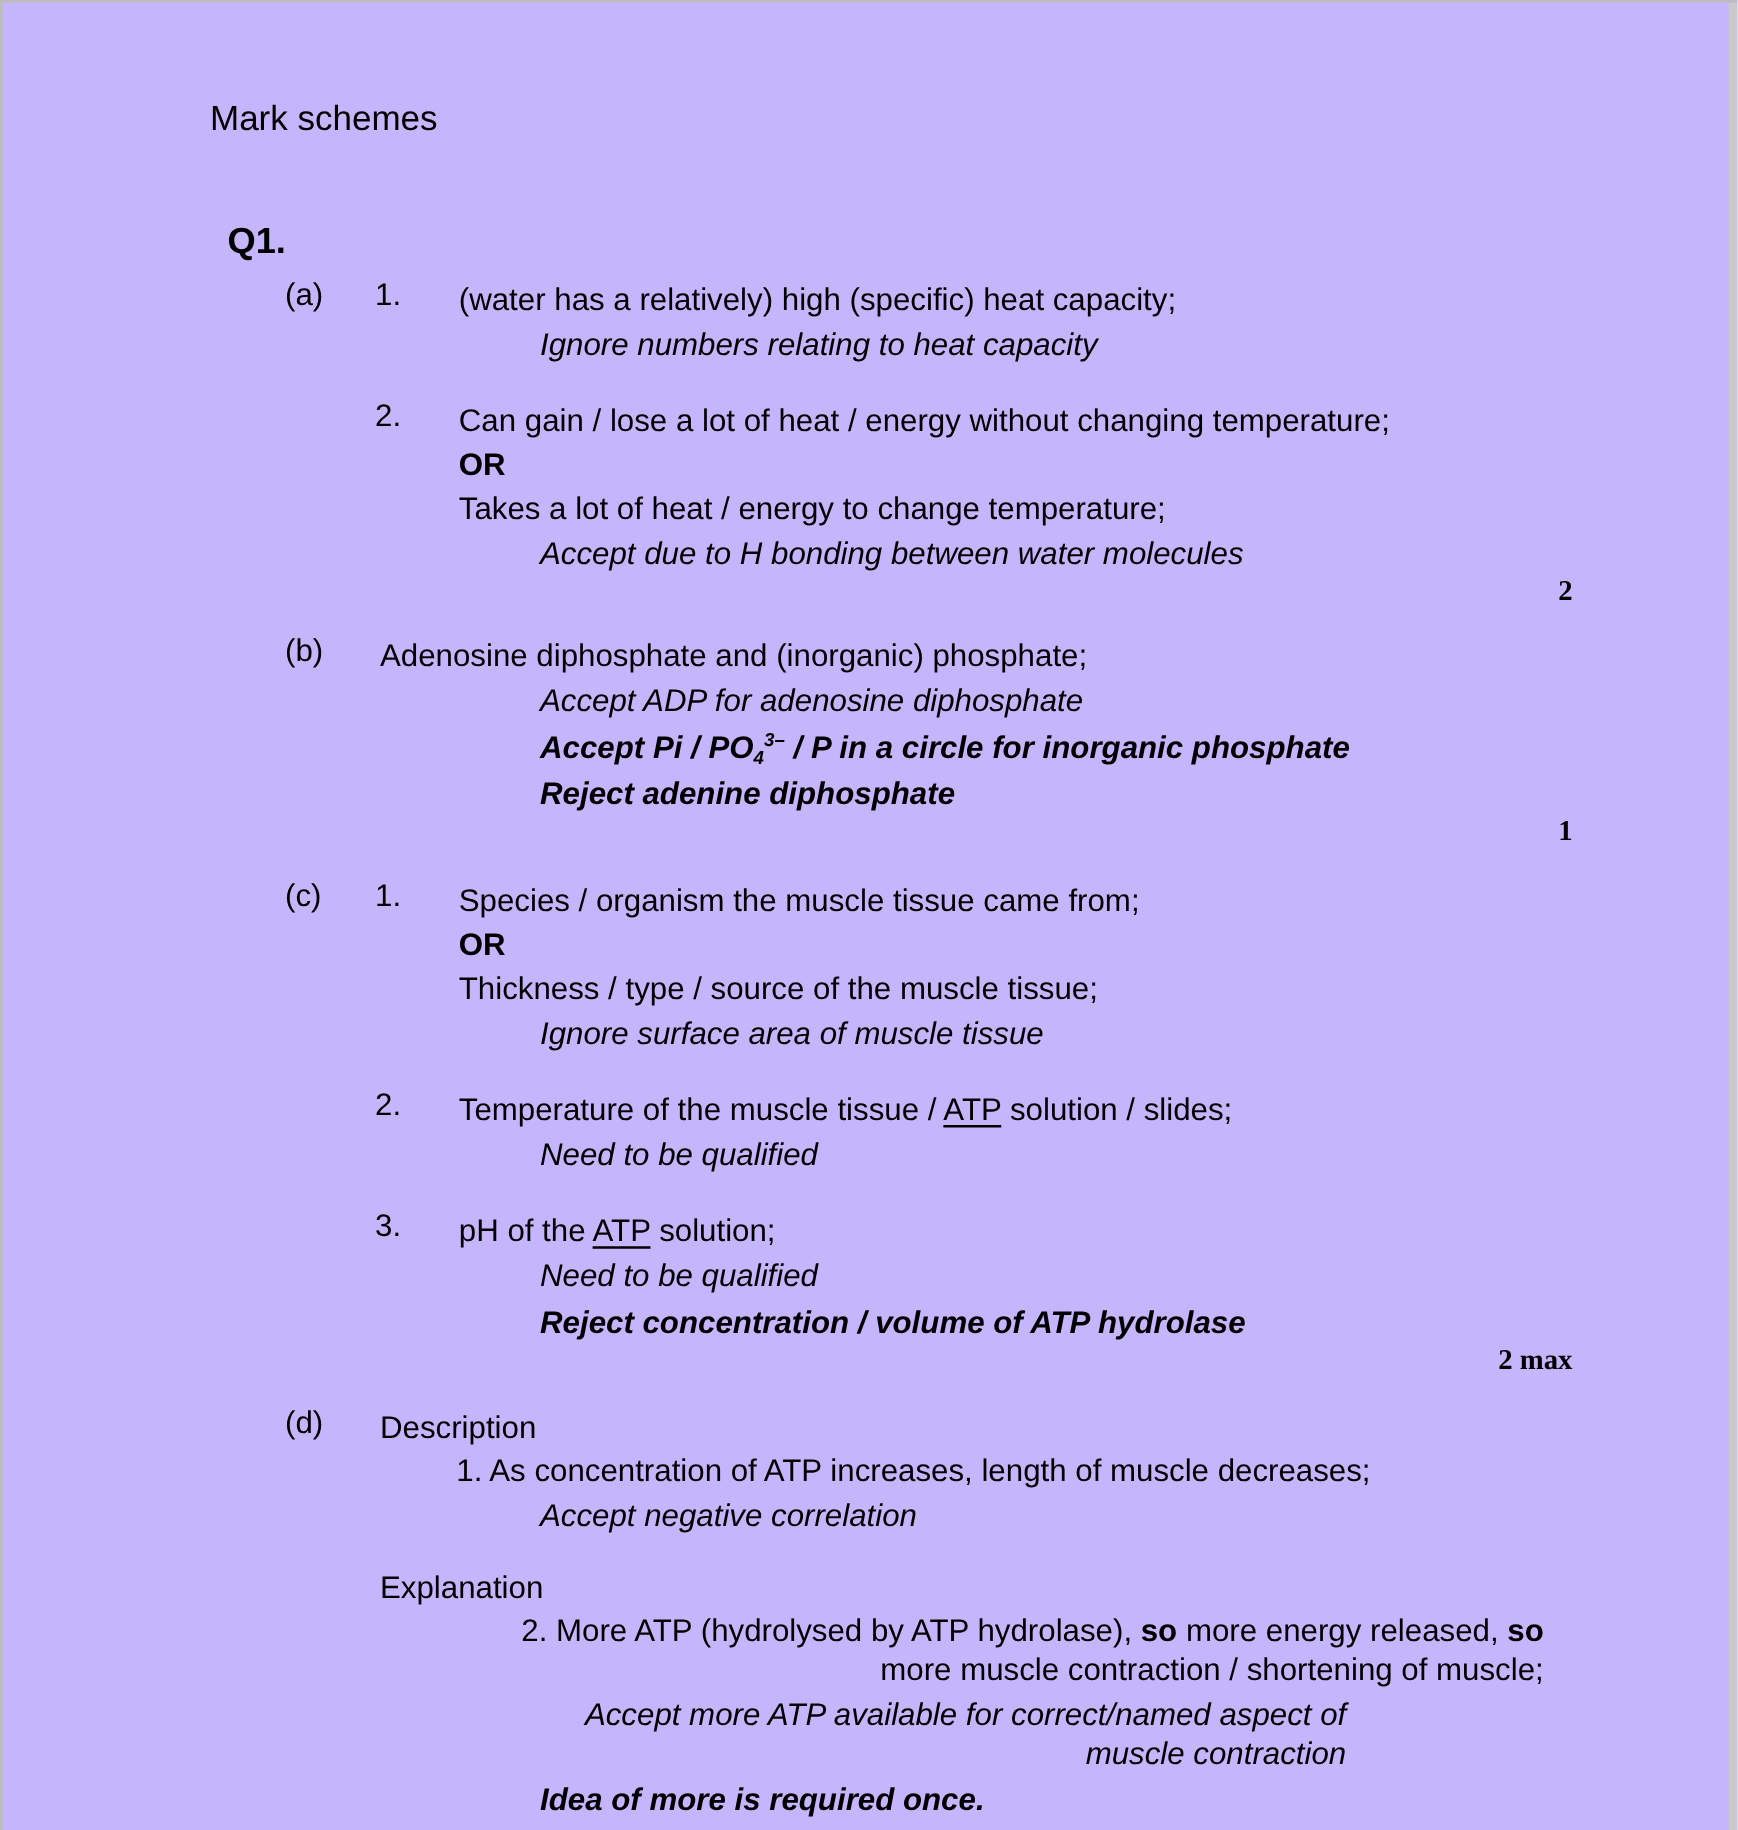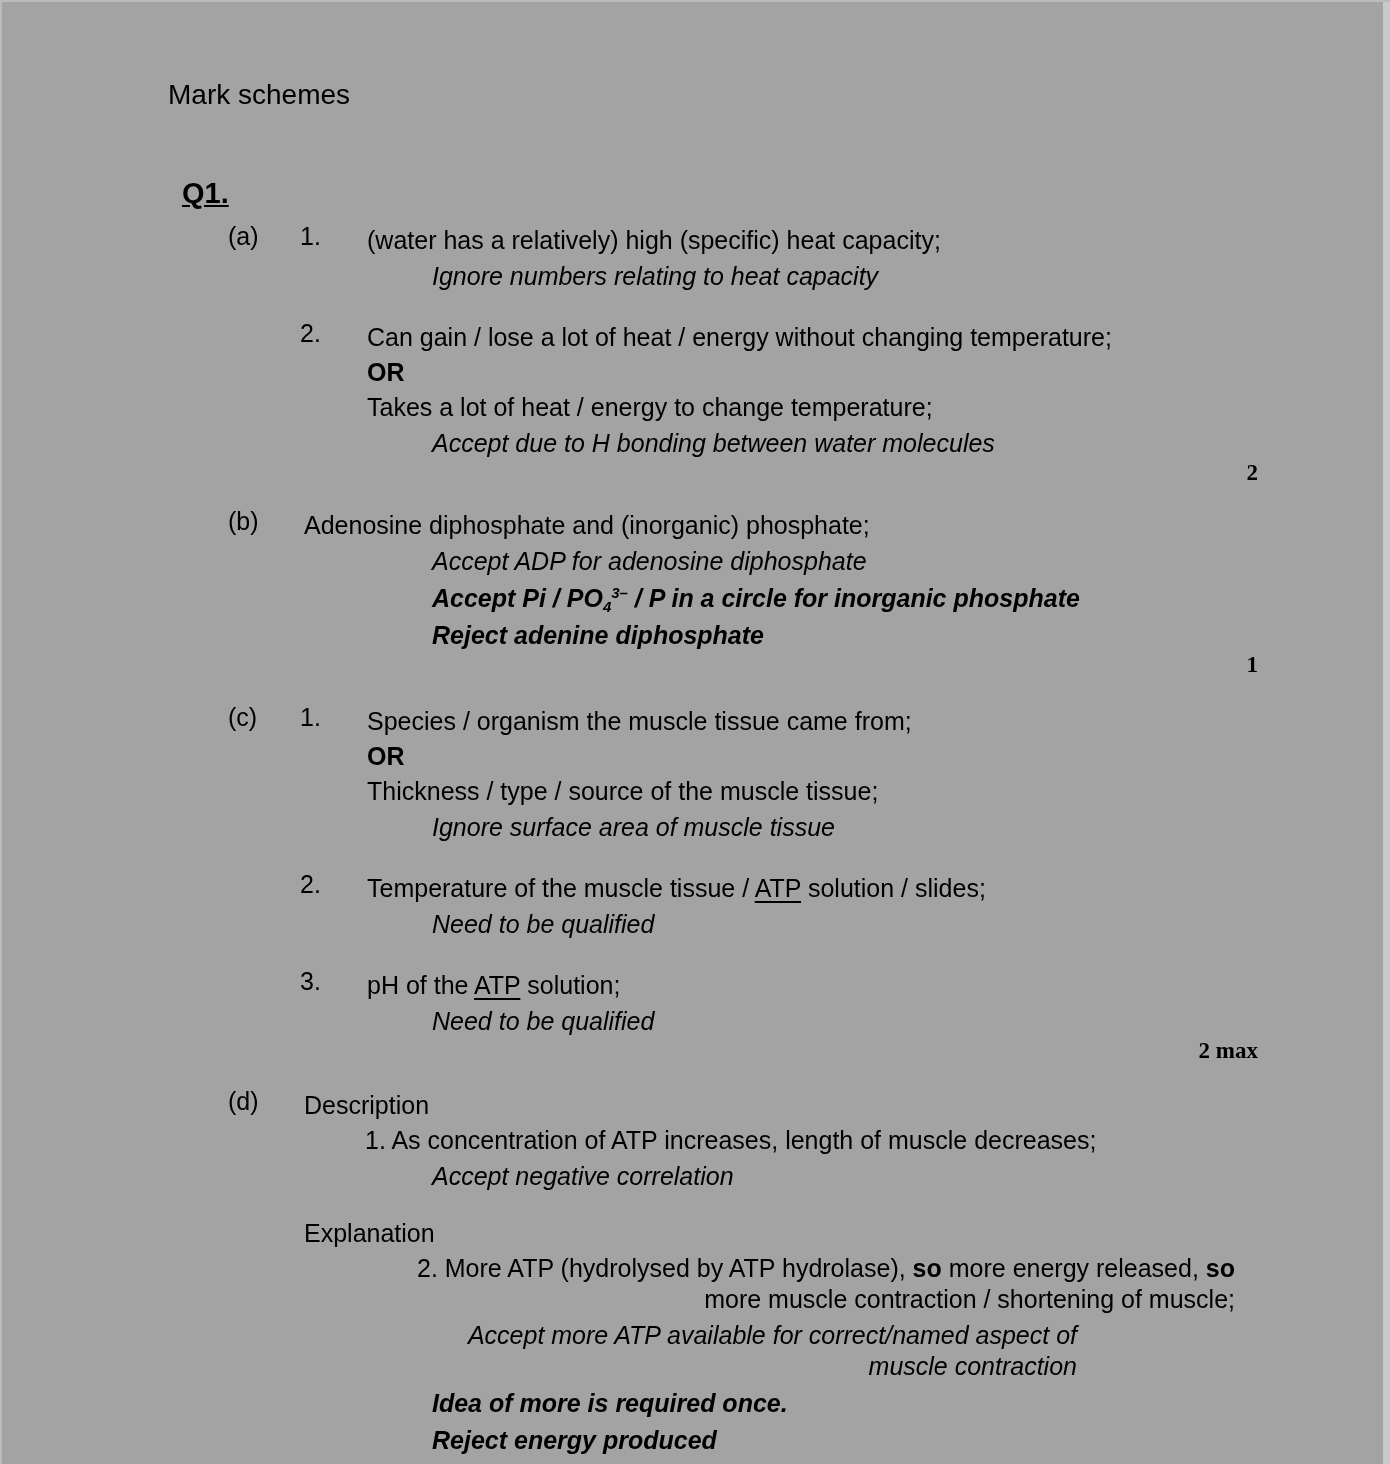--- a/index.html
+++ b/index.html
@@ -3,21 +3,21 @@
 <meta charset="utf-8">
 <style>
   * { box-sizing: border-box; }
   html, body { margin: 0; padding: 0; background: #ffffff; }
   body { font-family: "Liberation Sans", "DejaVu Sans", sans-serif; color: #000; }
 
   .page {
     position: relative;
     width: 1390px;
     height: 1464px;
-    background: #a3a3a3;
+    background: #c4b5fd;
     border-top: 2px solid #bcbcbc;
     border-left: 2px solid #bcbcbc;
     overflow: hidden;
   }
   .edge-strip {
     position: absolute;
     top: 0; right: 0;
     width: 7px; height: 100%;
     background: #c9c9c9;
   }
@@ -26,21 +26,20 @@
     font-size: 28px;
     font-weight: 400;
     line-height: 34px;
     margin: 76px 0 0 166px;
   }
   .q-label {
     font-size: 29px;
     font-weight: 700;
     line-height: 35px;
     margin: 64px 0 0 180px;
-    text-decoration: underline;
   }
 
   .parts {
     margin: 10px 132px 0 226px;
     font-size: 25px;
     line-height: 31px;
   }
   .part { display: flex; }
   .part-b { margin-top: 18px; }
   .part-c { margin-top: 22px; }
@@ -147,20 +146,21 @@
           <div class="i-content">
             <p class="line"><span>Temperature of the muscle tissue / </span><span class="u">ATP</span><span> solution / slides;</span></p>
             <p class="note">Need to be qualified</p>
           </div>
         </div>
         <div class="item">
           <div class="i-num">3.</div>
           <div class="i-content">
             <p class="line"><span>pH of the </span><span class="u">ATP</span><span> solution;</span></p>
             <p class="note">Need to be qualified</p>
+            <p class="note">Reject concentration / volume of ATP hydrolase</p>
           </div>
         </div>
         <div class="mark">2 max</div>
       </div>
     </div>
 
     <div class="part part-d">
       <div class="p-label">(d)</div>
       <div class="p-body">
         <p class="line">Description</p>

